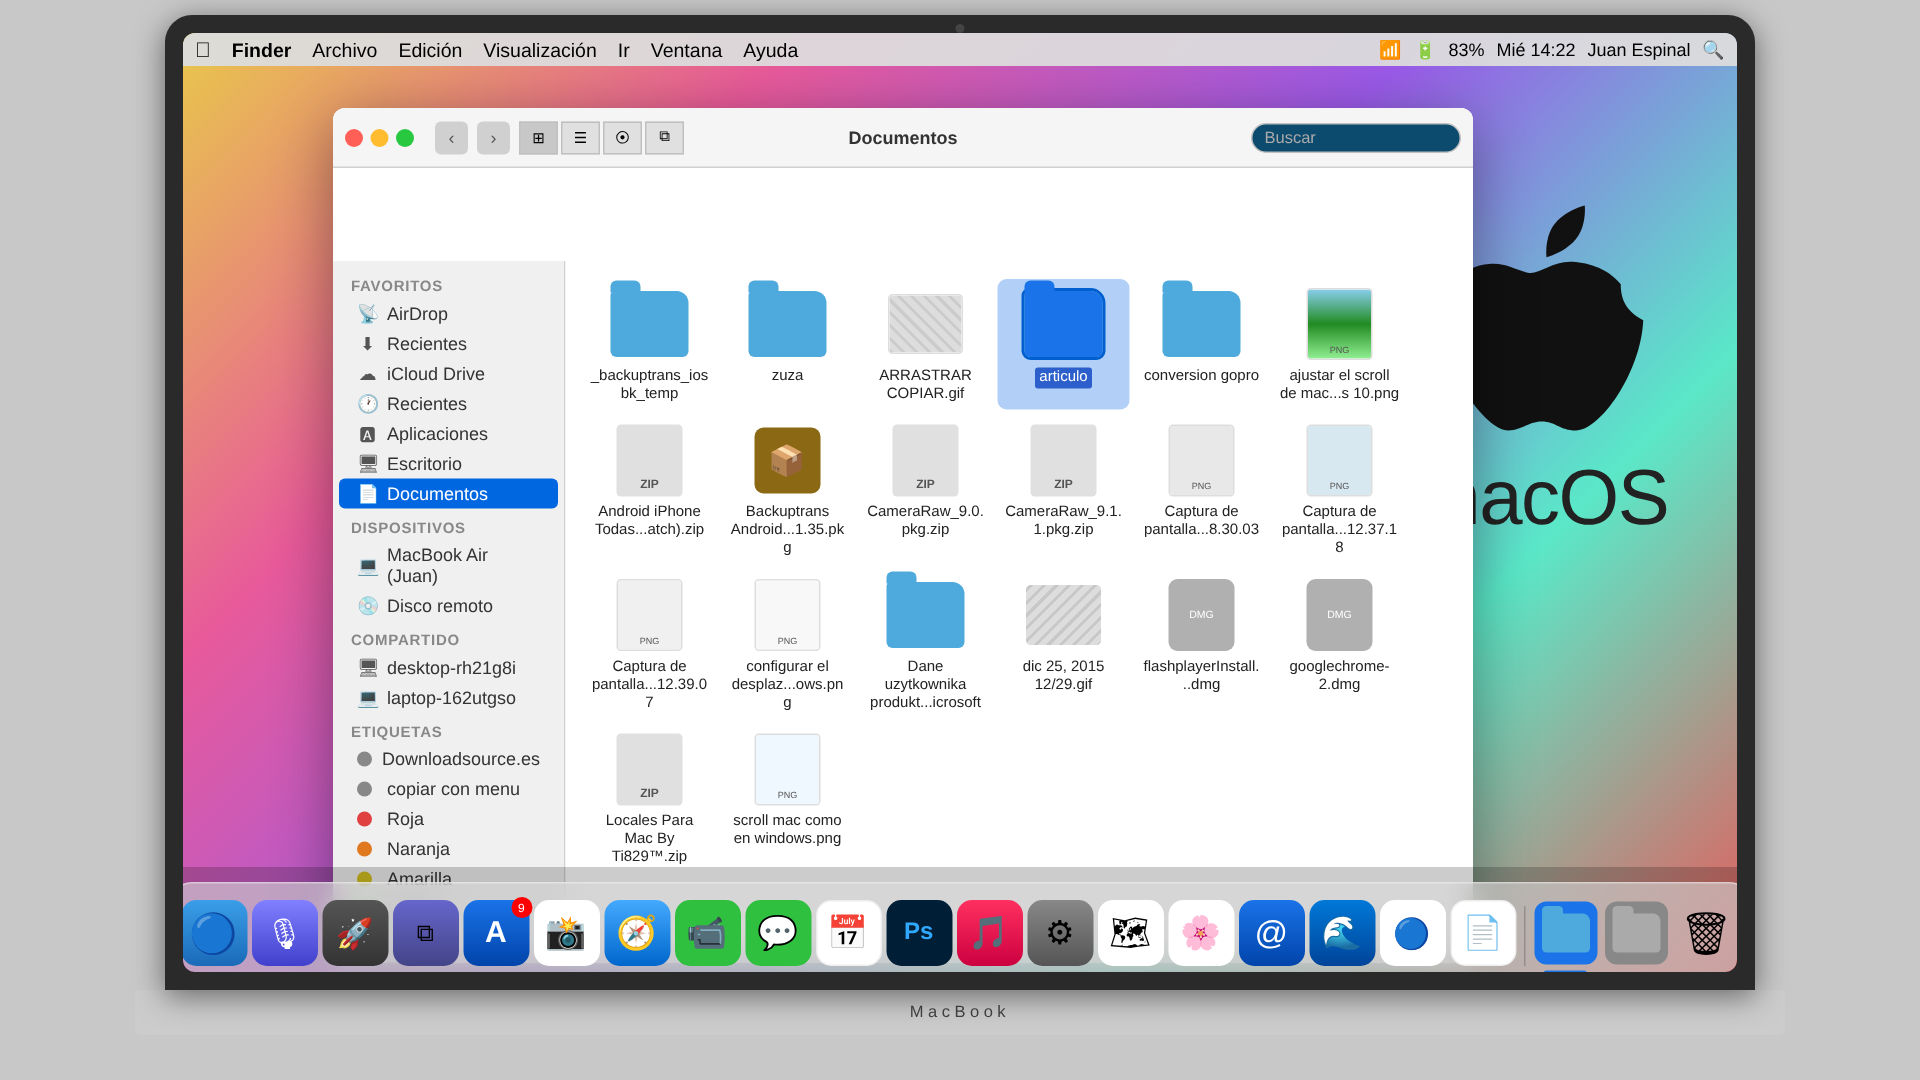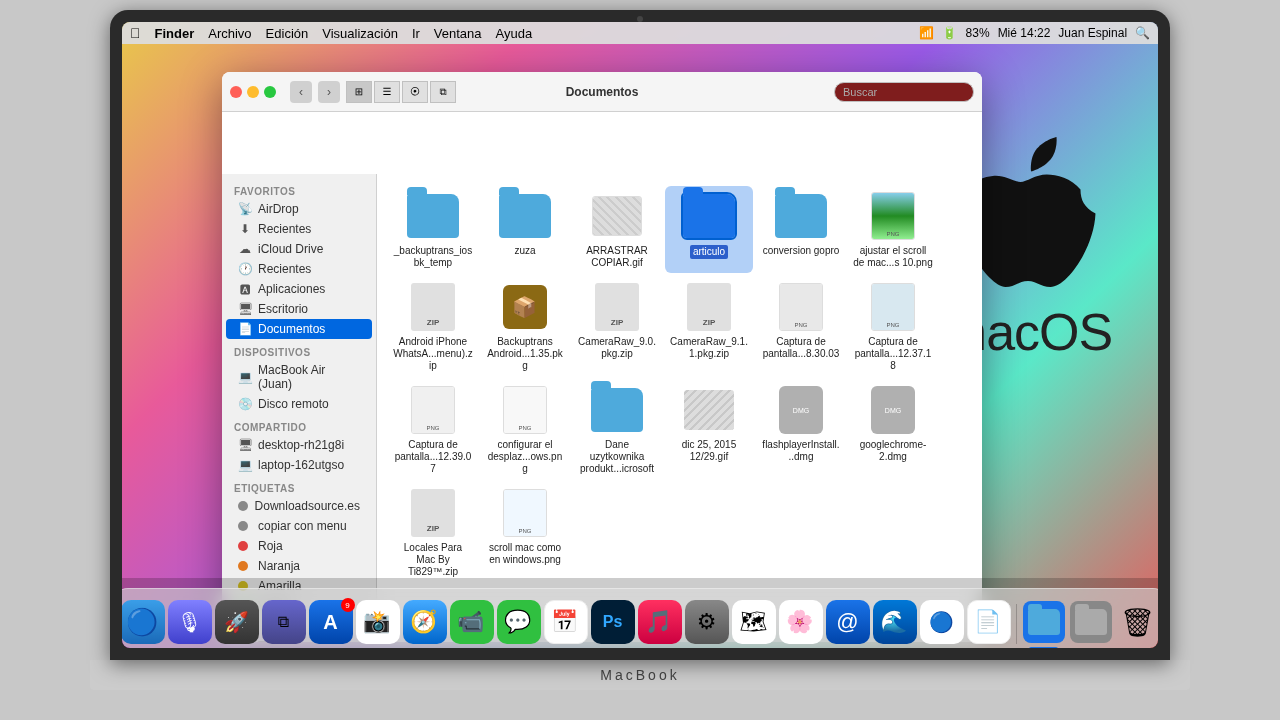--- a/index.html
+++ b/index.html
@@ -203,21 +203,21 @@
       justify-content: center;
       font-size: 10px;
       cursor: pointer;
     }
 
     .view-btn.active { background: #c8c8c8; }
 
     .search-box {
       width: 140px;
       height: 20px;
-      background: #7f1d1d;
+      background: #0c4a6e;
       border: 1px solid #c0c0c0;
       border-radius: 10px;
       padding: 0 8px;
       font-size: 11px;
       color: #888;
       display: flex;
       align-items: center;
     }
 
     
@@ -484,21 +484,21 @@
     }
 
     
     .laptop-brand {
       height: 30px;
       background: #ccc;
       width: 100%;
       display: flex;
       align-items: center;
       justify-content: center;
-      font-size: 14px;
+      font-size: 11px;
       font-weight: 300;
       color: #444;
       letter-spacing: 3px;
       border-radius: 0 0 4px 4px;
     }
 
     
     .folder-selected {
       outline: 2px solid #0060d0;
     }
@@ -747,21 +747,21 @@
                     <div style="width:100%; height:100%; background: linear-gradient(#87ceeb, #228b22, #90ee90); display:flex; align-items:flex-end; justify-content:center; font-size:6px; padding-bottom:2px; color:#555;">PNG</div>
                   </div>
                 </div>
                 <span class="file-label">ajustar el scroll de mac...s 10.png</span>
               </div>
 
               <div class="file-item">
                 <div class="file-icon">
                   <div class="zip-icon"></div>
                 </div>
-                <span class="file-label">Android iPhone WhatsA...menu).zip</span>
+                <span class="file-label">Android iPhone Todas...atch).zip</span>
               </div>
 
               <div class="file-item">
                 <div class="file-icon">
                   <div class="pkg-icon">
                     <span style="color:#fff; font-size:20px;">📦</span>
                   </div>
                 </div>
                 <span class="file-label">Backuptrans Android...1.35.pkg</span>
               </div>

